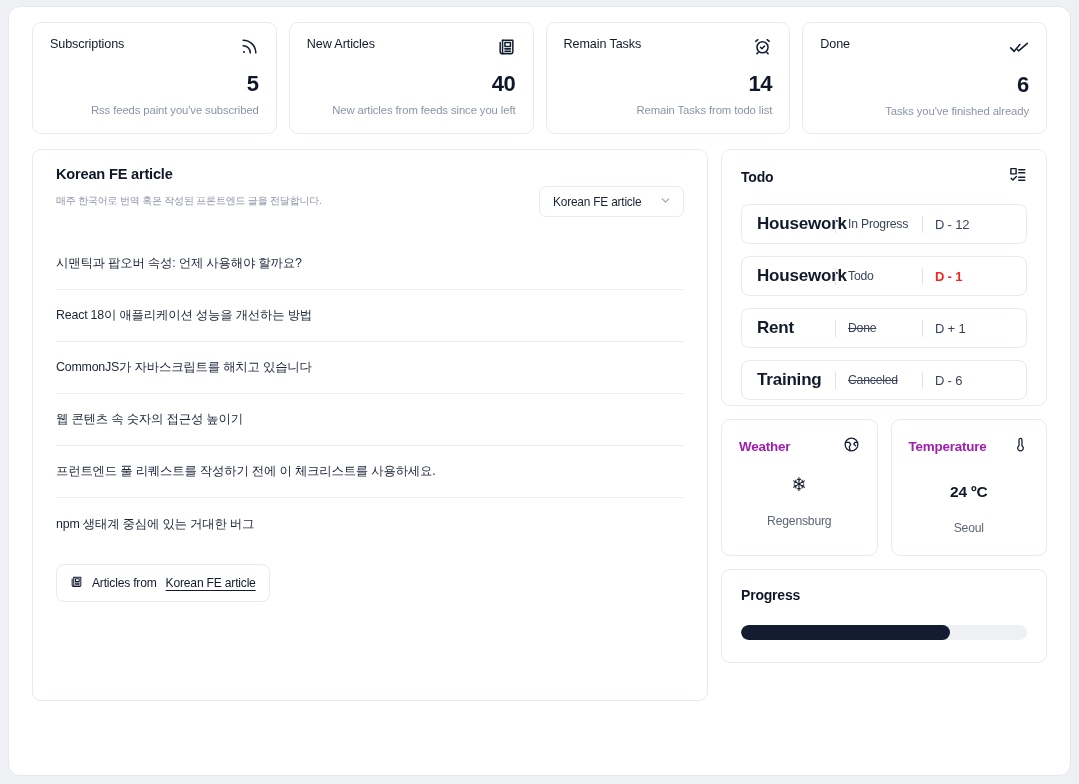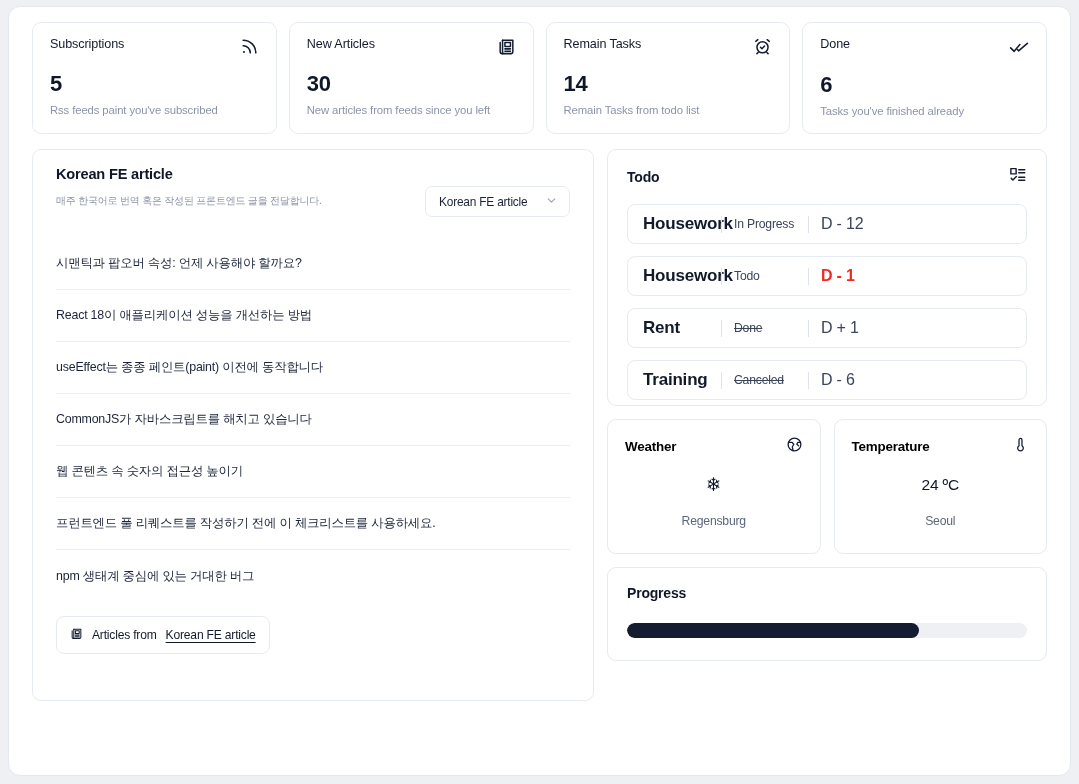--- a/index.html
+++ b/index.html
@@ -48,20 +48,21 @@
     gap: 12px;
     padding: 15px 23px 0 23px;
   }
   .stat-card {
     flex: 1 1 0;
     background: #ffffff;
     border: 1px solid #e6eaf1;
     border-radius: 9px;
     padding: 14px 17px 16px 17px;
     min-height: 105px;
+    text-align: right;
   }
   .stat-top {
     display: flex;
     align-items: flex-start;
     justify-content: space-between;
   }
   .stat-label {
     font-size: 12.6px;
     color: #121a2c;
     letter-spacing: -0.1px;
@@ -81,21 +82,21 @@
     letter-spacing: -0.1px;
   }
 
   
   .body-row {
     display: flex;
     gap: 13px;
     padding: 15px 23px 0 23px;
     align-items: flex-start;
   }
-  .col-main { width: 562px; flex: none; }
+  .col-main { width: 676px; flex: none; }
   .col-side { flex: 1 1 auto; }
 
   .panel {
     background: #ffffff;
     border: 1px solid #e6eaf1;
     border-radius: 9px;
   }
 
   
   .feed-panel { padding: 16px 23px 18px 23px; min-height: 552px; }
@@ -210,21 +211,21 @@
   .todo-status {
     width: 86px;
     flex: none;
     padding-left: 12px;
     font-size: 12.2px;
     color: #3a445a;
     letter-spacing: -0.2px;
   }
   .todo-due {
     padding-left: 12px;
-    font-size: 16px;
+    font-size: 13px;
     color: #3a445a;
     letter-spacing: -0.2px;
   }
   .strike { text-decoration: line-through; }
   .urgent { color: #ef2a22; font-weight: bold; }
 
   
   .wx-row { display: flex; gap: 13px; margin-top: 13px; }
   .wx-card {
     flex: 1 1 0;
@@ -232,35 +233,35 @@
     min-height: 135px;
   }
   .wx-head {
     display: flex;
     align-items: center;
     justify-content: space-between;
   }
   .wx-title {
     font-size: 13.4px;
     font-weight: bold;
-    color: #000000;
+    color: #a21caf;
     letter-spacing: -0.2px;
   }
   .wx-main {
     margin-top: 18px;
     text-align: center;
     font-size: 19px;
     color: #121a2c;
     line-height: 1;
   }
   .wx-temp {
-    margin-top: 19px;
+    margin-top: 26px;
     text-align: center;
     font-size: 15.5px;
-    font-weight: normal;
+    font-weight: bold;
     color: #0f1729;
     letter-spacing: -0.2px;
   }
   .wx-place {
     margin-top: 20px;
     text-align: center;
     font-size: 12.2px;
     color: #5d6679;
     letter-spacing: -0.2px;
   }
@@ -309,21 +310,21 @@
         <div class="stat-label">New Articles</div>
         <span class="stat-icon">
           <svg viewBox="0 0 24 24" width="19" height="19" fill="none" stroke="currentColor" stroke-width="1.9" stroke-linecap="round" stroke-linejoin="round">
             <path d="M7 4h13v15a2 2 0 0 1-2 2H6a2 2 0 0 1-2-2V7"></path>
             <path d="M7 4v17"></path>
             <rect x="10" y="7" width="7" height="5"></rect>
             <path d="M10 15h7M10 18h7"></path>
           </svg>
         </span>
       </div>
-      <div class="stat-value">30</div>
+      <div class="stat-value">40</div>
       <div class="stat-desc">New articles from feeds since you left</div>
     </div>
 
     <div class="stat-card">
       <div class="stat-top">
         <div class="stat-label">Remain Tasks</div>
         <span class="stat-icon">
           <svg viewBox="0 0 24 24" width="19" height="19" fill="none" stroke="currentColor" stroke-width="1.9" stroke-linecap="round" stroke-linejoin="round">
             <circle cx="12" cy="13" r="7"></circle>
             <path d="M9.5 13l1.8 1.8 3.3-3.4"></path>
@@ -373,23 +374,20 @@
         </div>
 
         <div class="article-list">
           <div class="article-item">
             <span class="article-item-text">시맨틱과 팝오버 속성: 언제 사용해야 할까요?</span>
           </div>
           <div class="article-item">
             <span class="article-item-text">React 18이 애플리케이션 성능을 개선하는 방법</span>
           </div>
           <div class="article-item">
-            <span class="article-item-text">useEffect는 종종 페인트(paint) 이전에 동작합니다</span>
-          </div>
-          <div class="article-item">
             <span class="article-item-text">CommonJS가 자바스크립트를 해치고 있습니다</span>
           </div>
           <div class="article-item">
             <span class="article-item-text">웹 콘텐츠 속 숫자의 접근성 높이기</span>
           </div>
           <div class="article-item">
             <span class="article-item-text">프런트엔드 풀 리퀘스트를 작성하기 전에 이 체크리스트를 사용하세요.</span>
           </div>
           <div class="article-item">
             <span class="article-item-text">npm 생태계 중심에 있는 거대한 버그</span>

